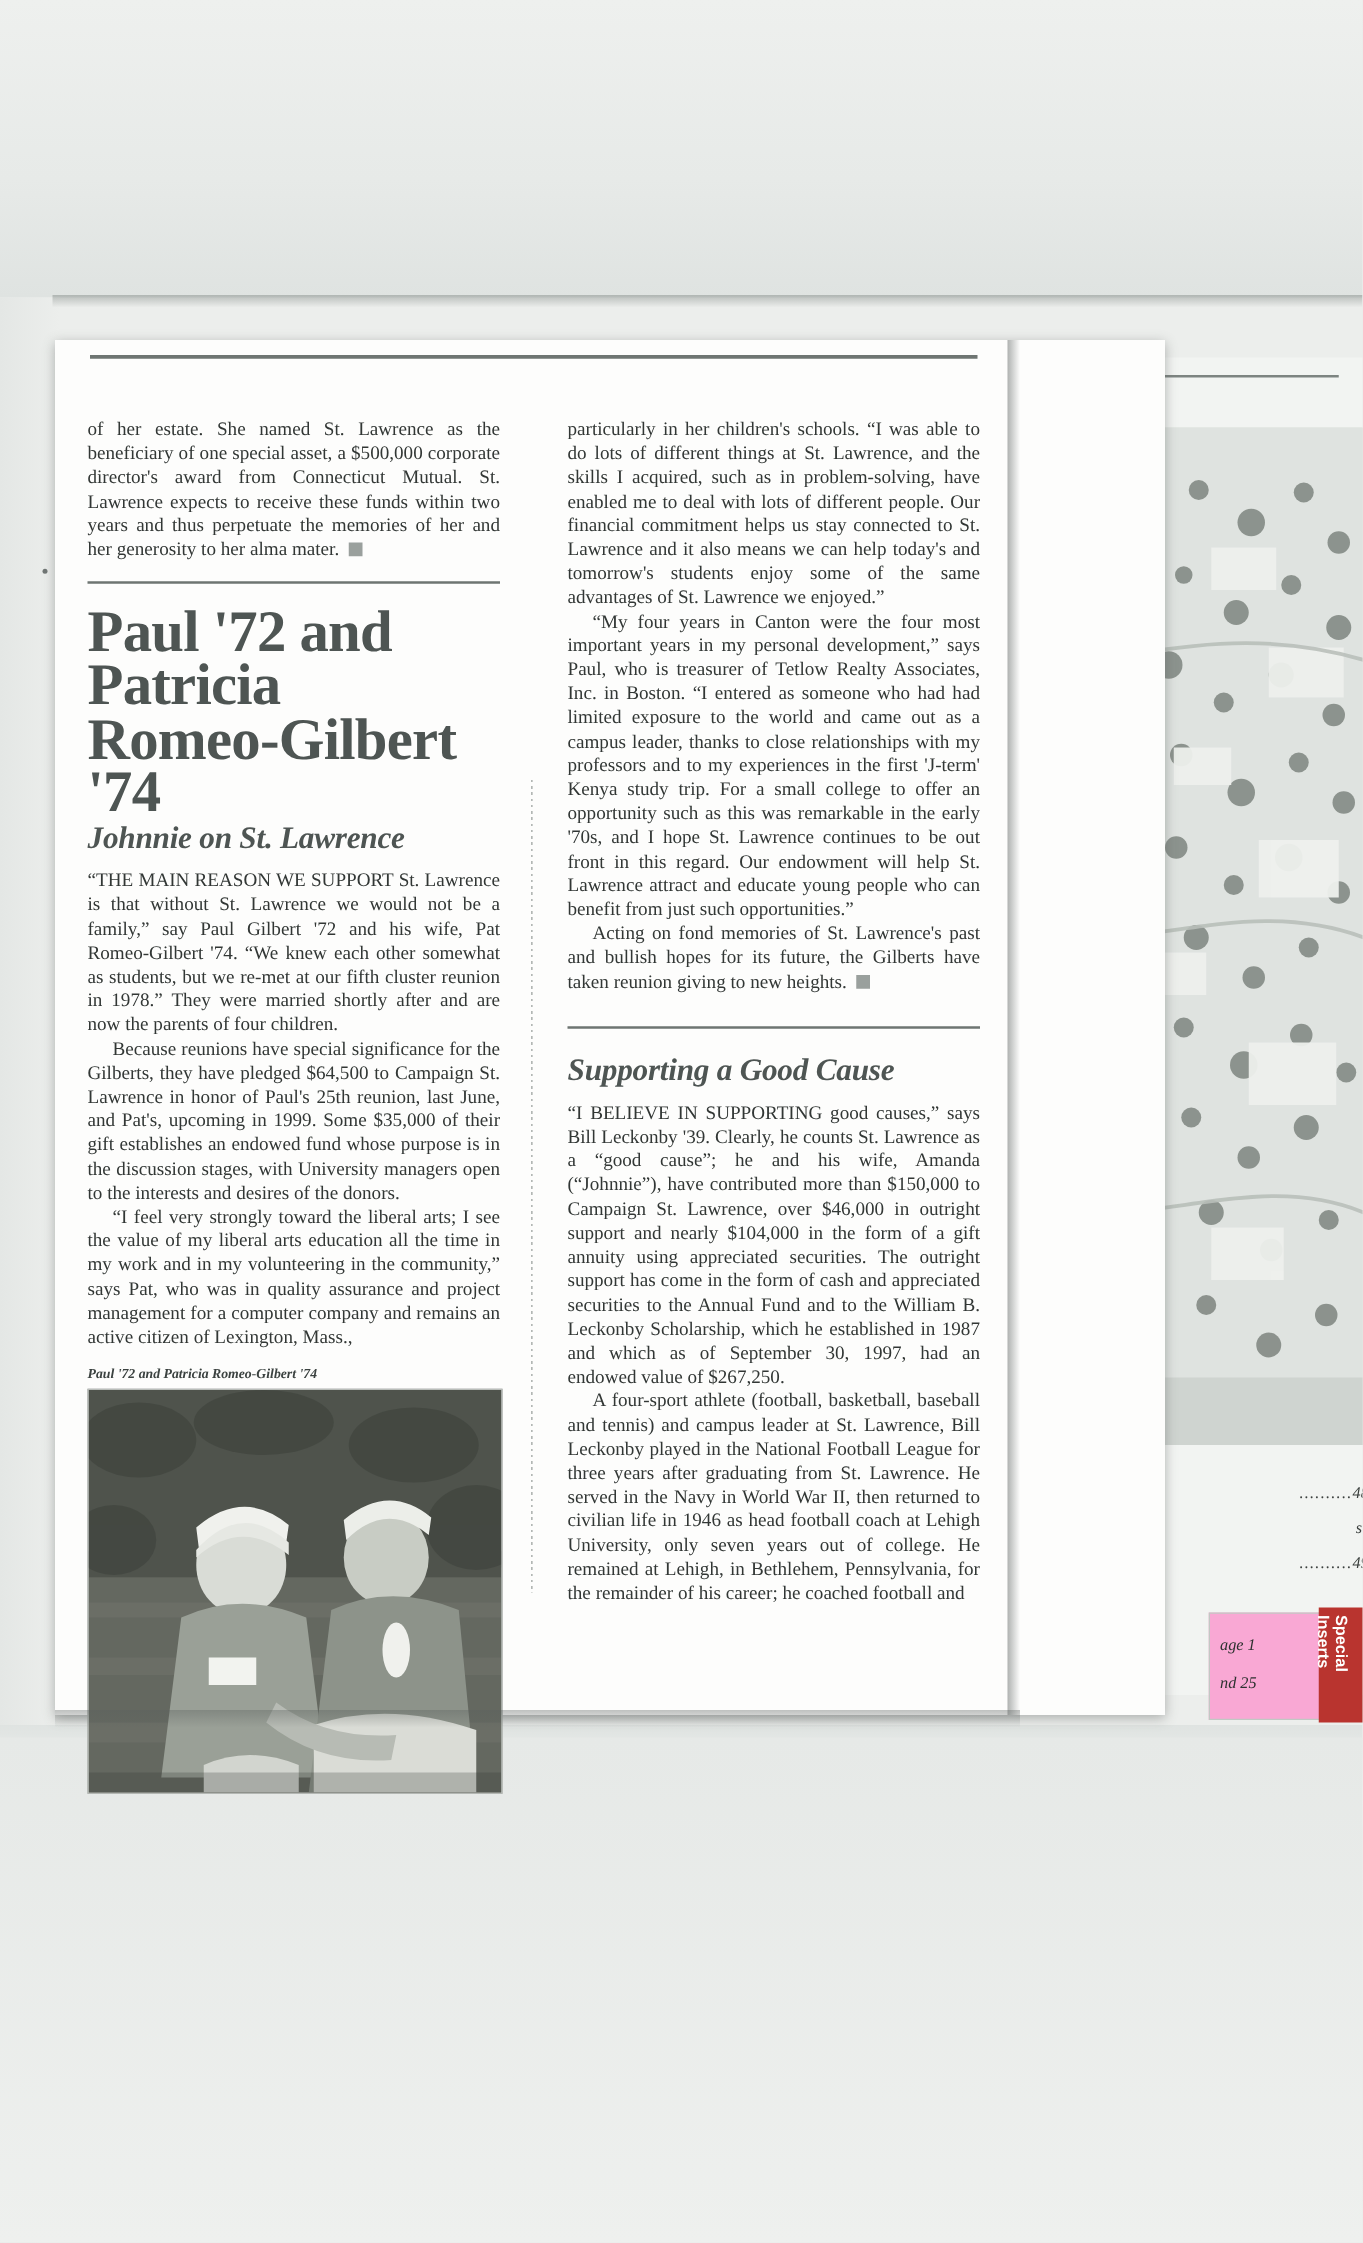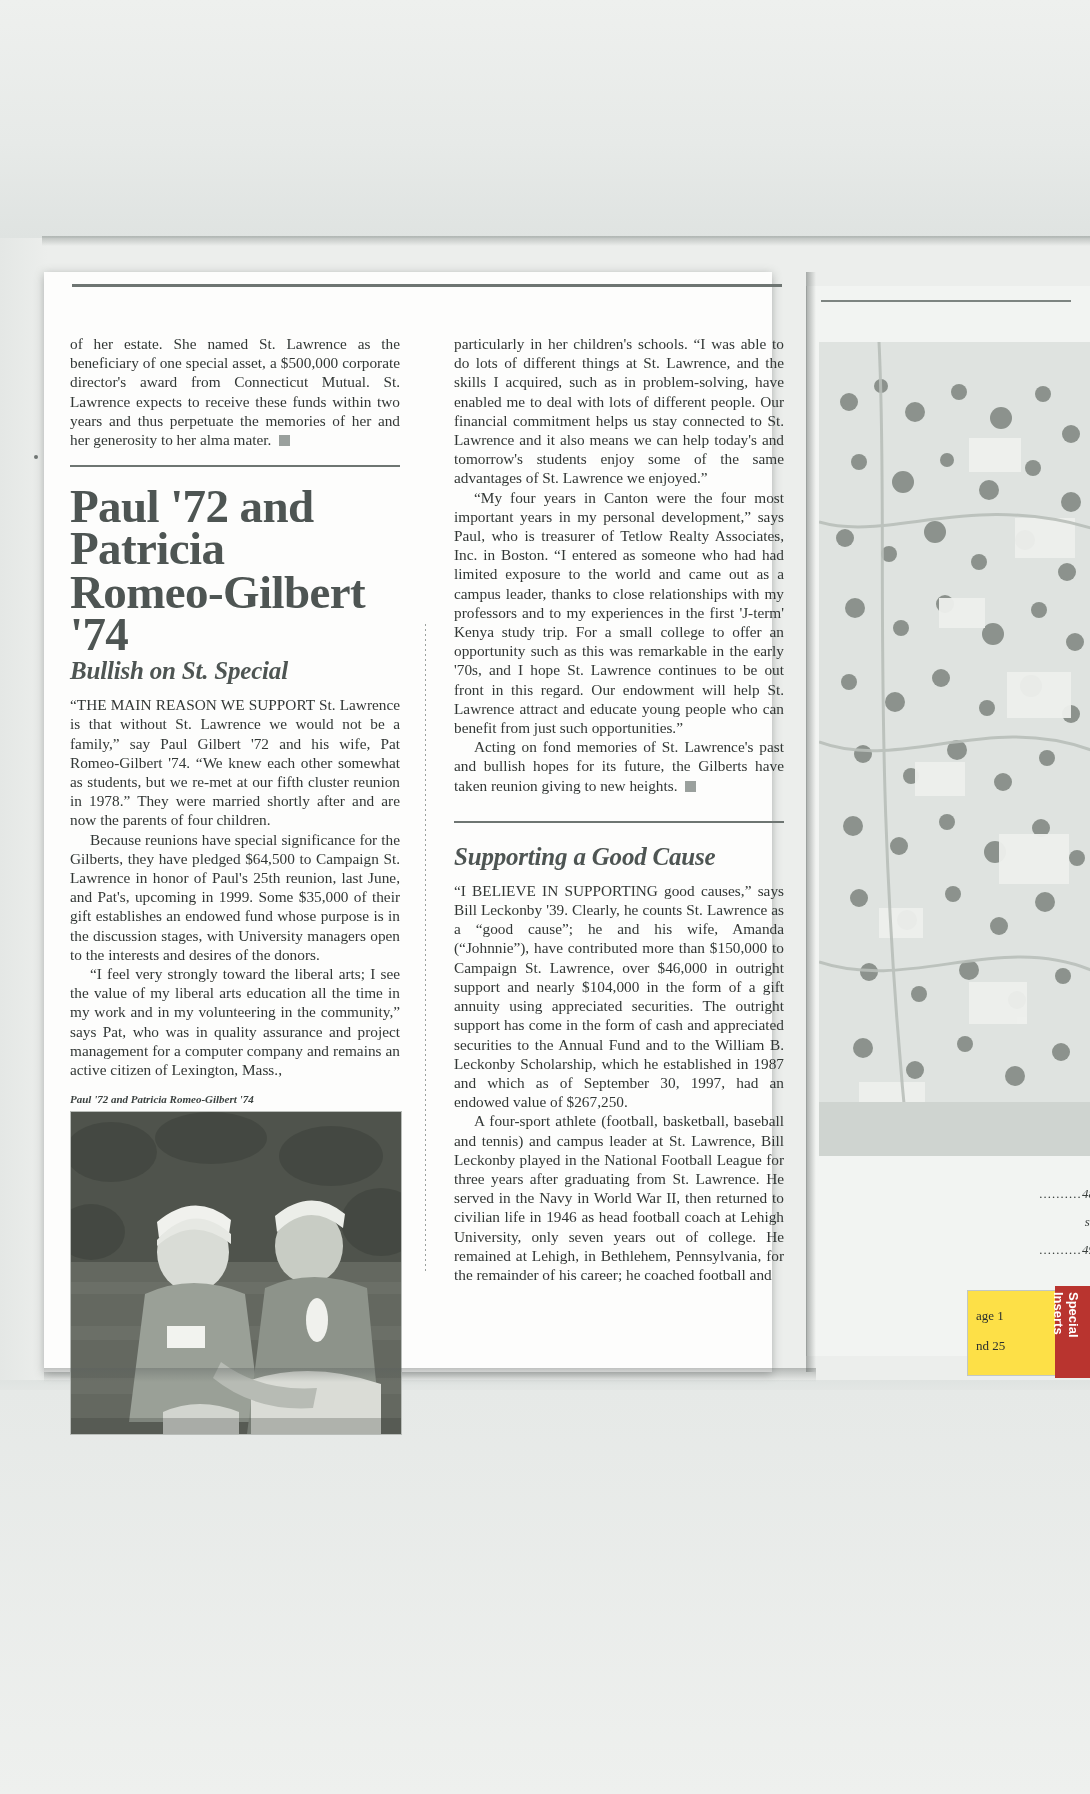--- a/index.html
+++ b/index.html
@@ -30,32 +30,32 @@
   .backpage{position:absolute;left:806px;top:286px;width:284px;height:1070px;
     background:#f2f4f2;border-left:1px solid #d4d8d6;}
   .backpage .topline{position:absolute;left:14px;top:14px;width:250px;height:2px;background:#7d8481;}
   .aerial{position:absolute;left:12px;top:56px;width:272px;height:814px;overflow:hidden;
     background:#d7dcd8;}
   .aerial-noise{position:absolute;inset:0;}
   .toc{position:absolute;left:8px;top:900px;width:268px;font-size:13px;color:#3a3f3d;
     font-family:"Liberation Serif",serif;margin-left:36px;}
   .toc div{text-align:right;padding-right:24px;margin-bottom:12px;font-style:italic;}
   .toc .dots{letter-spacing:1px;}
-  .tab{position:absolute;right:18px;top:1004px;width:104px;height:84px;background:#fde047;
-    border:1px solid #c2c8c4;}
+  .tab{position:absolute;right:18px;top:1004px;width:104px;height:84px;background:#f9a8d4;
+    border:1px solid #c2c8c4;font-style:italic;}
   .tab-lines{position:absolute;left:8px;top:10px;color:#2c312f;font-size:13px;line-height:30px;
     font-family:"Liberation Serif",serif;}
   .tab-red{position:absolute;right:0;top:1000px;width:36px;height:92px;background:#b9342f;}
   .tab-red span{display:block;color:#fff;font-family:"Liberation Sans",sans-serif;
     font-weight:bold;font-size:13px;line-height:15px;
     transform:rotate(90deg);transform-origin:left top;
     position:absolute;left:26px;top:6px;white-space:nowrap;}
 
   
-  .page{position:absolute;left:44px;top:272px;width:728px;height:1100px;
+  .page{position:absolute;left:44px;top:272px;width:888px;height:1100px;
     background:#fdfdfc;
     box-shadow:0 2px 9px rgba(90,96,94,.45);}
   .page-topline{position:absolute;left:28px;top:12px;width:710px;height:3px;background:#6e7572;}
 
   .cols{position:absolute;left:26px;top:62px;width:714px;height:1014px;}
   .col{position:absolute;top:0;width:330px;height:1014px;}
   .col-left{left:0;}
   .col-right{left:384px;}
   .coldivider{position:absolute;left:355px;top:290px;width:1px;height:650px;
     background:repeating-linear-gradient(180deg,#9aa09d 0 2px,transparent 2px 5px);}
@@ -220,21 +220,21 @@
   <div class="cols">
     <div class="coldivider"></div>
 
     <div class="col col-left">
       <p><span>of her estate.  She named St. Lawrence as the beneficiary of one special asset, a $500,000 corporate director's award from Connecticut Mutual.  St. Lawrence expects to receive these funds within two years and thus perpetuate the memories of her and her generosity to her alma mater.</span><span class="endmark"></span></p>
 
       <div class="rule"></div>
 
       <h1 class="head">Paul '72 and Patricia</h1>
       <h1 class="head">Romeo-Gilbert '74</h1>
-      <h2 class="sub">Bullish on St. Special</h2>
+      <h2 class="sub">Johnnie on St. Lawrence</h2>
 
       <p>“THE MAIN REASON WE SUPPORT St. Lawrence is that without St. Lawrence we would not be a family,” say Paul Gilbert '72 and his wife, Pat Romeo-Gilbert '74. “We knew each other somewhat as students, but we re-met at our fifth cluster reunion in 1978.” They were married shortly after and are now the parents of four children.</p>
       <p class="ind">Because reunions have special significance for the Gilberts, they have pledged $64,500 to Campaign St. Lawrence in honor of Paul's 25th reunion, last June, and Pat's, upcoming in 1999. Some $35,000 of their gift establishes an endowed fund whose purpose is in the discussion stages, with University managers open to the interests and desires of the donors.</p>
       <p class="ind">“I feel very strongly toward the liberal arts; I see the value of my liberal arts education all the time in my work and in my volunteering in the community,” says Pat, who was in quality assurance and project management for a computer company and remains an active citizen of Lexington, Mass.,</p>
 
       <div class="caption">Paul '72 and Patricia Romeo-Gilbert '74</div>
 
       <div class="photo">
         <div class="ph-sky"></div>
         <div class="ph-grass"></div>

